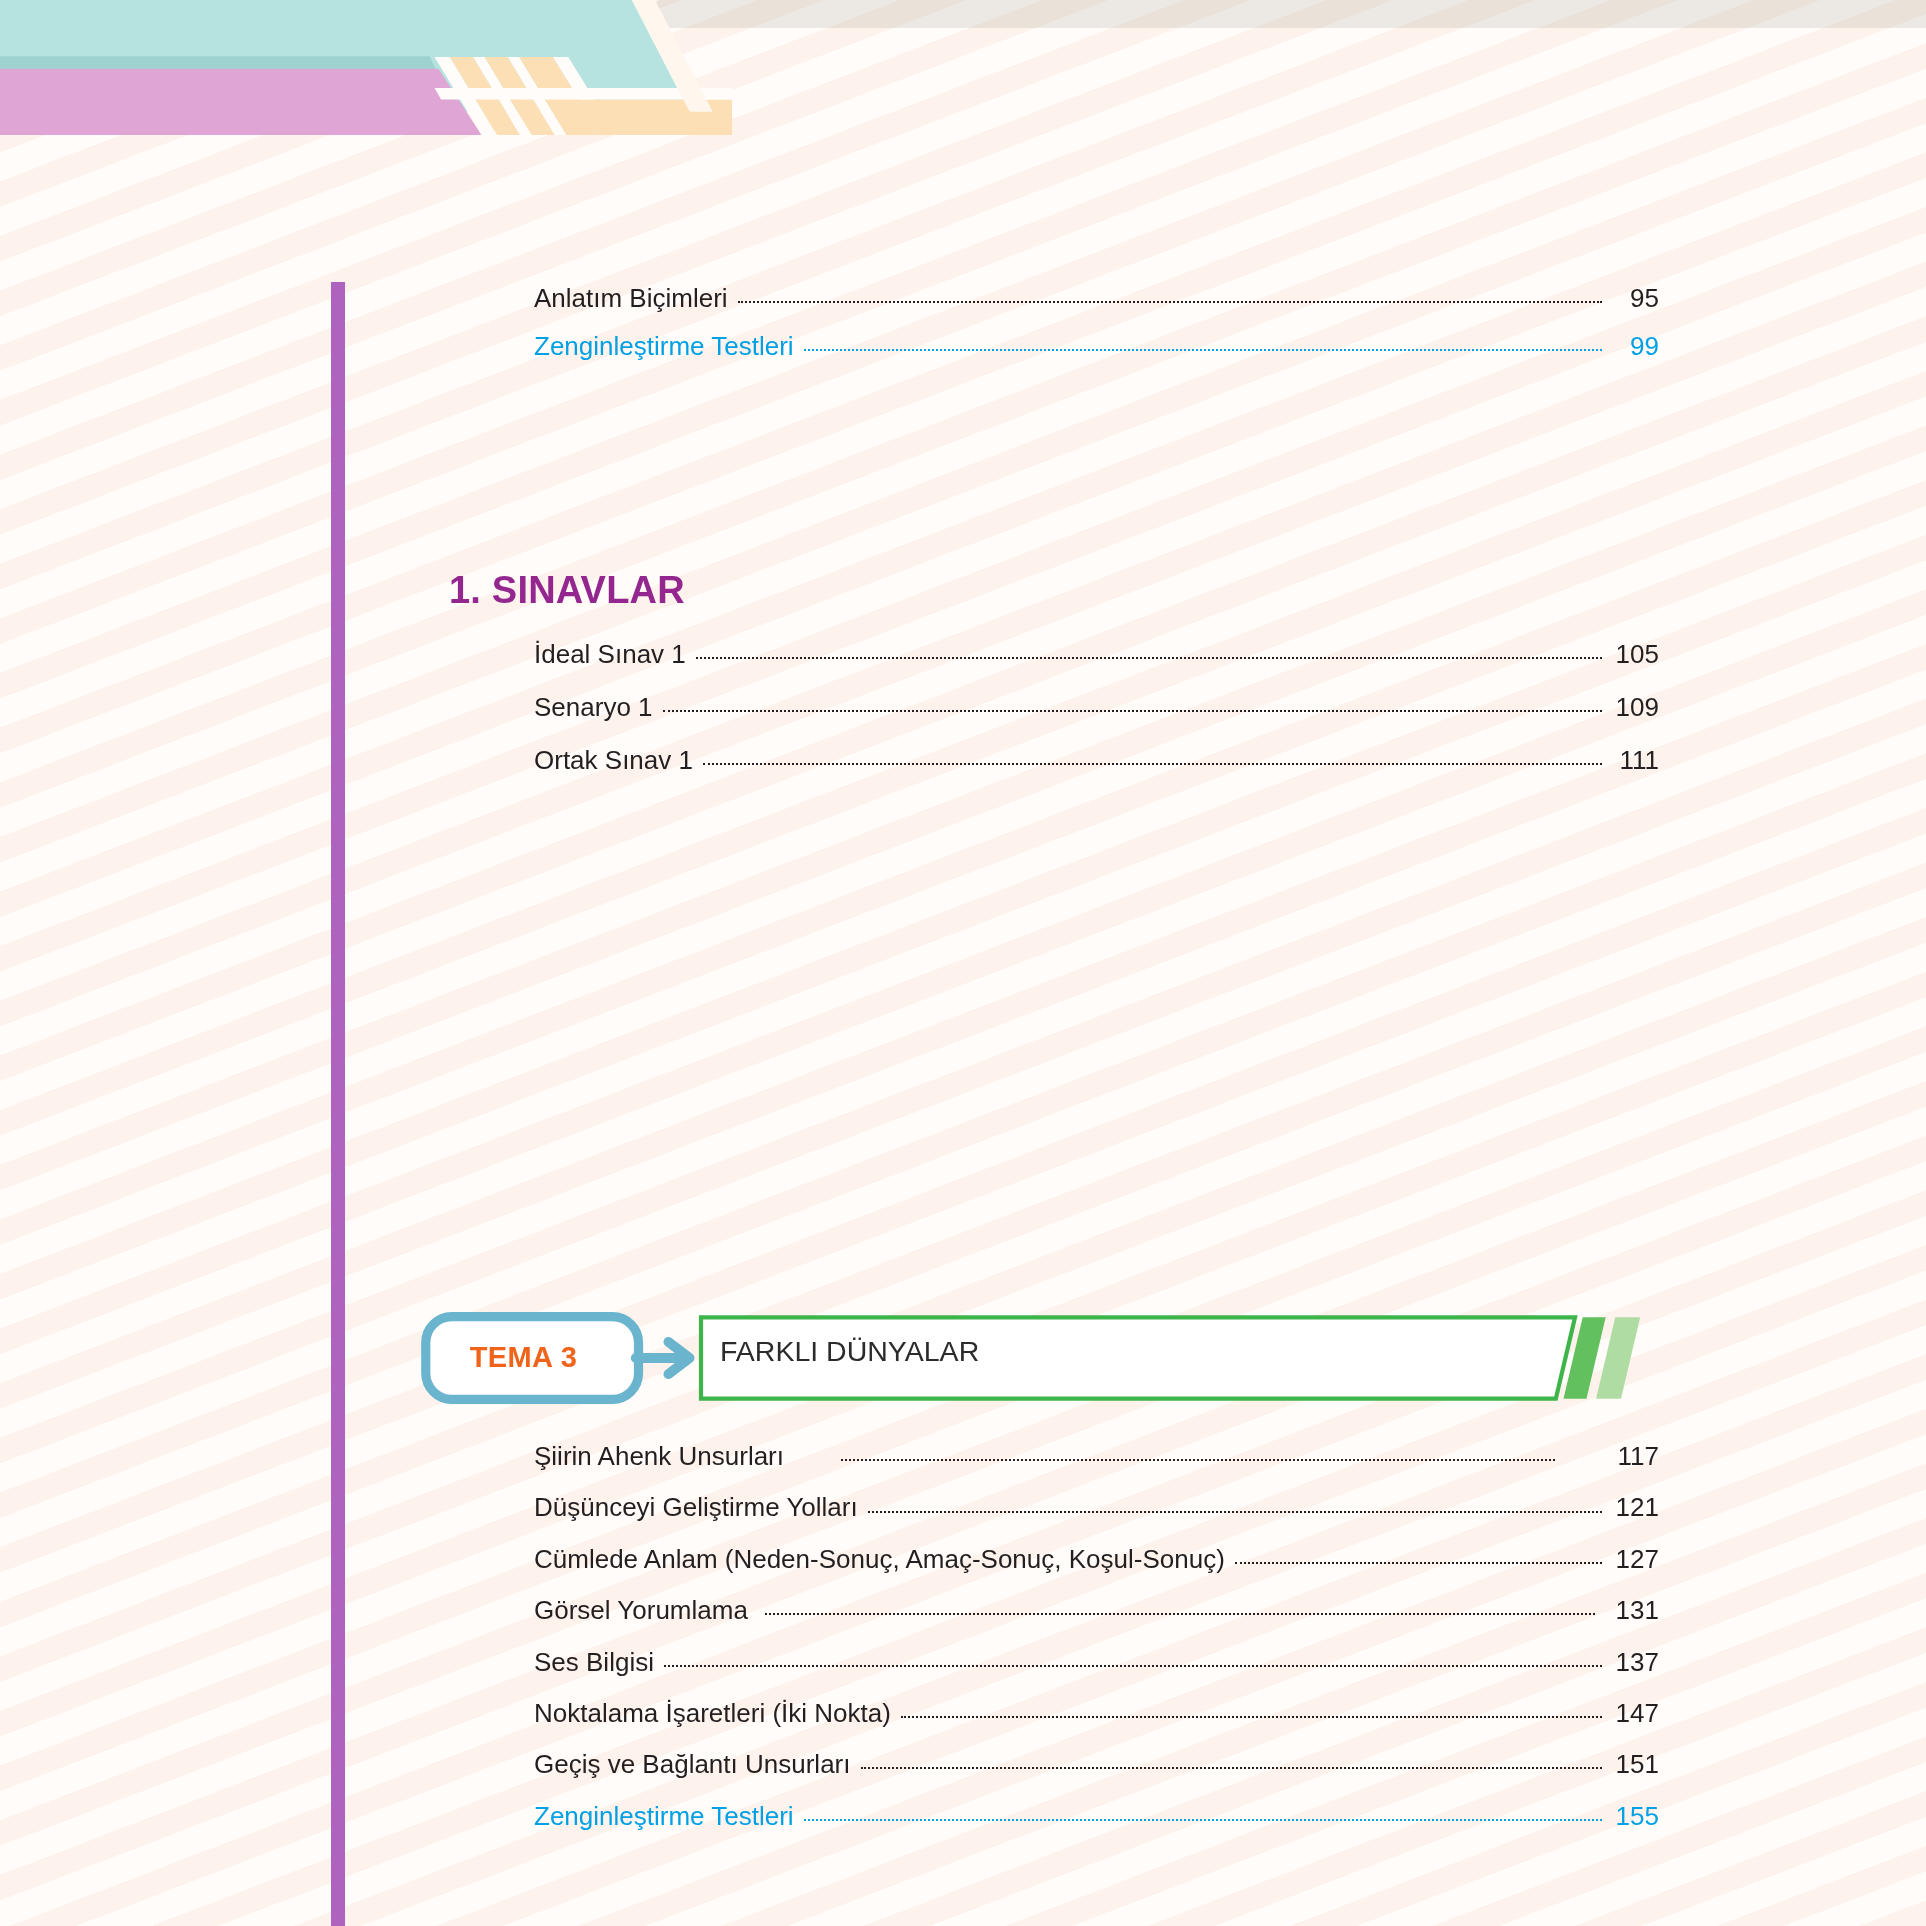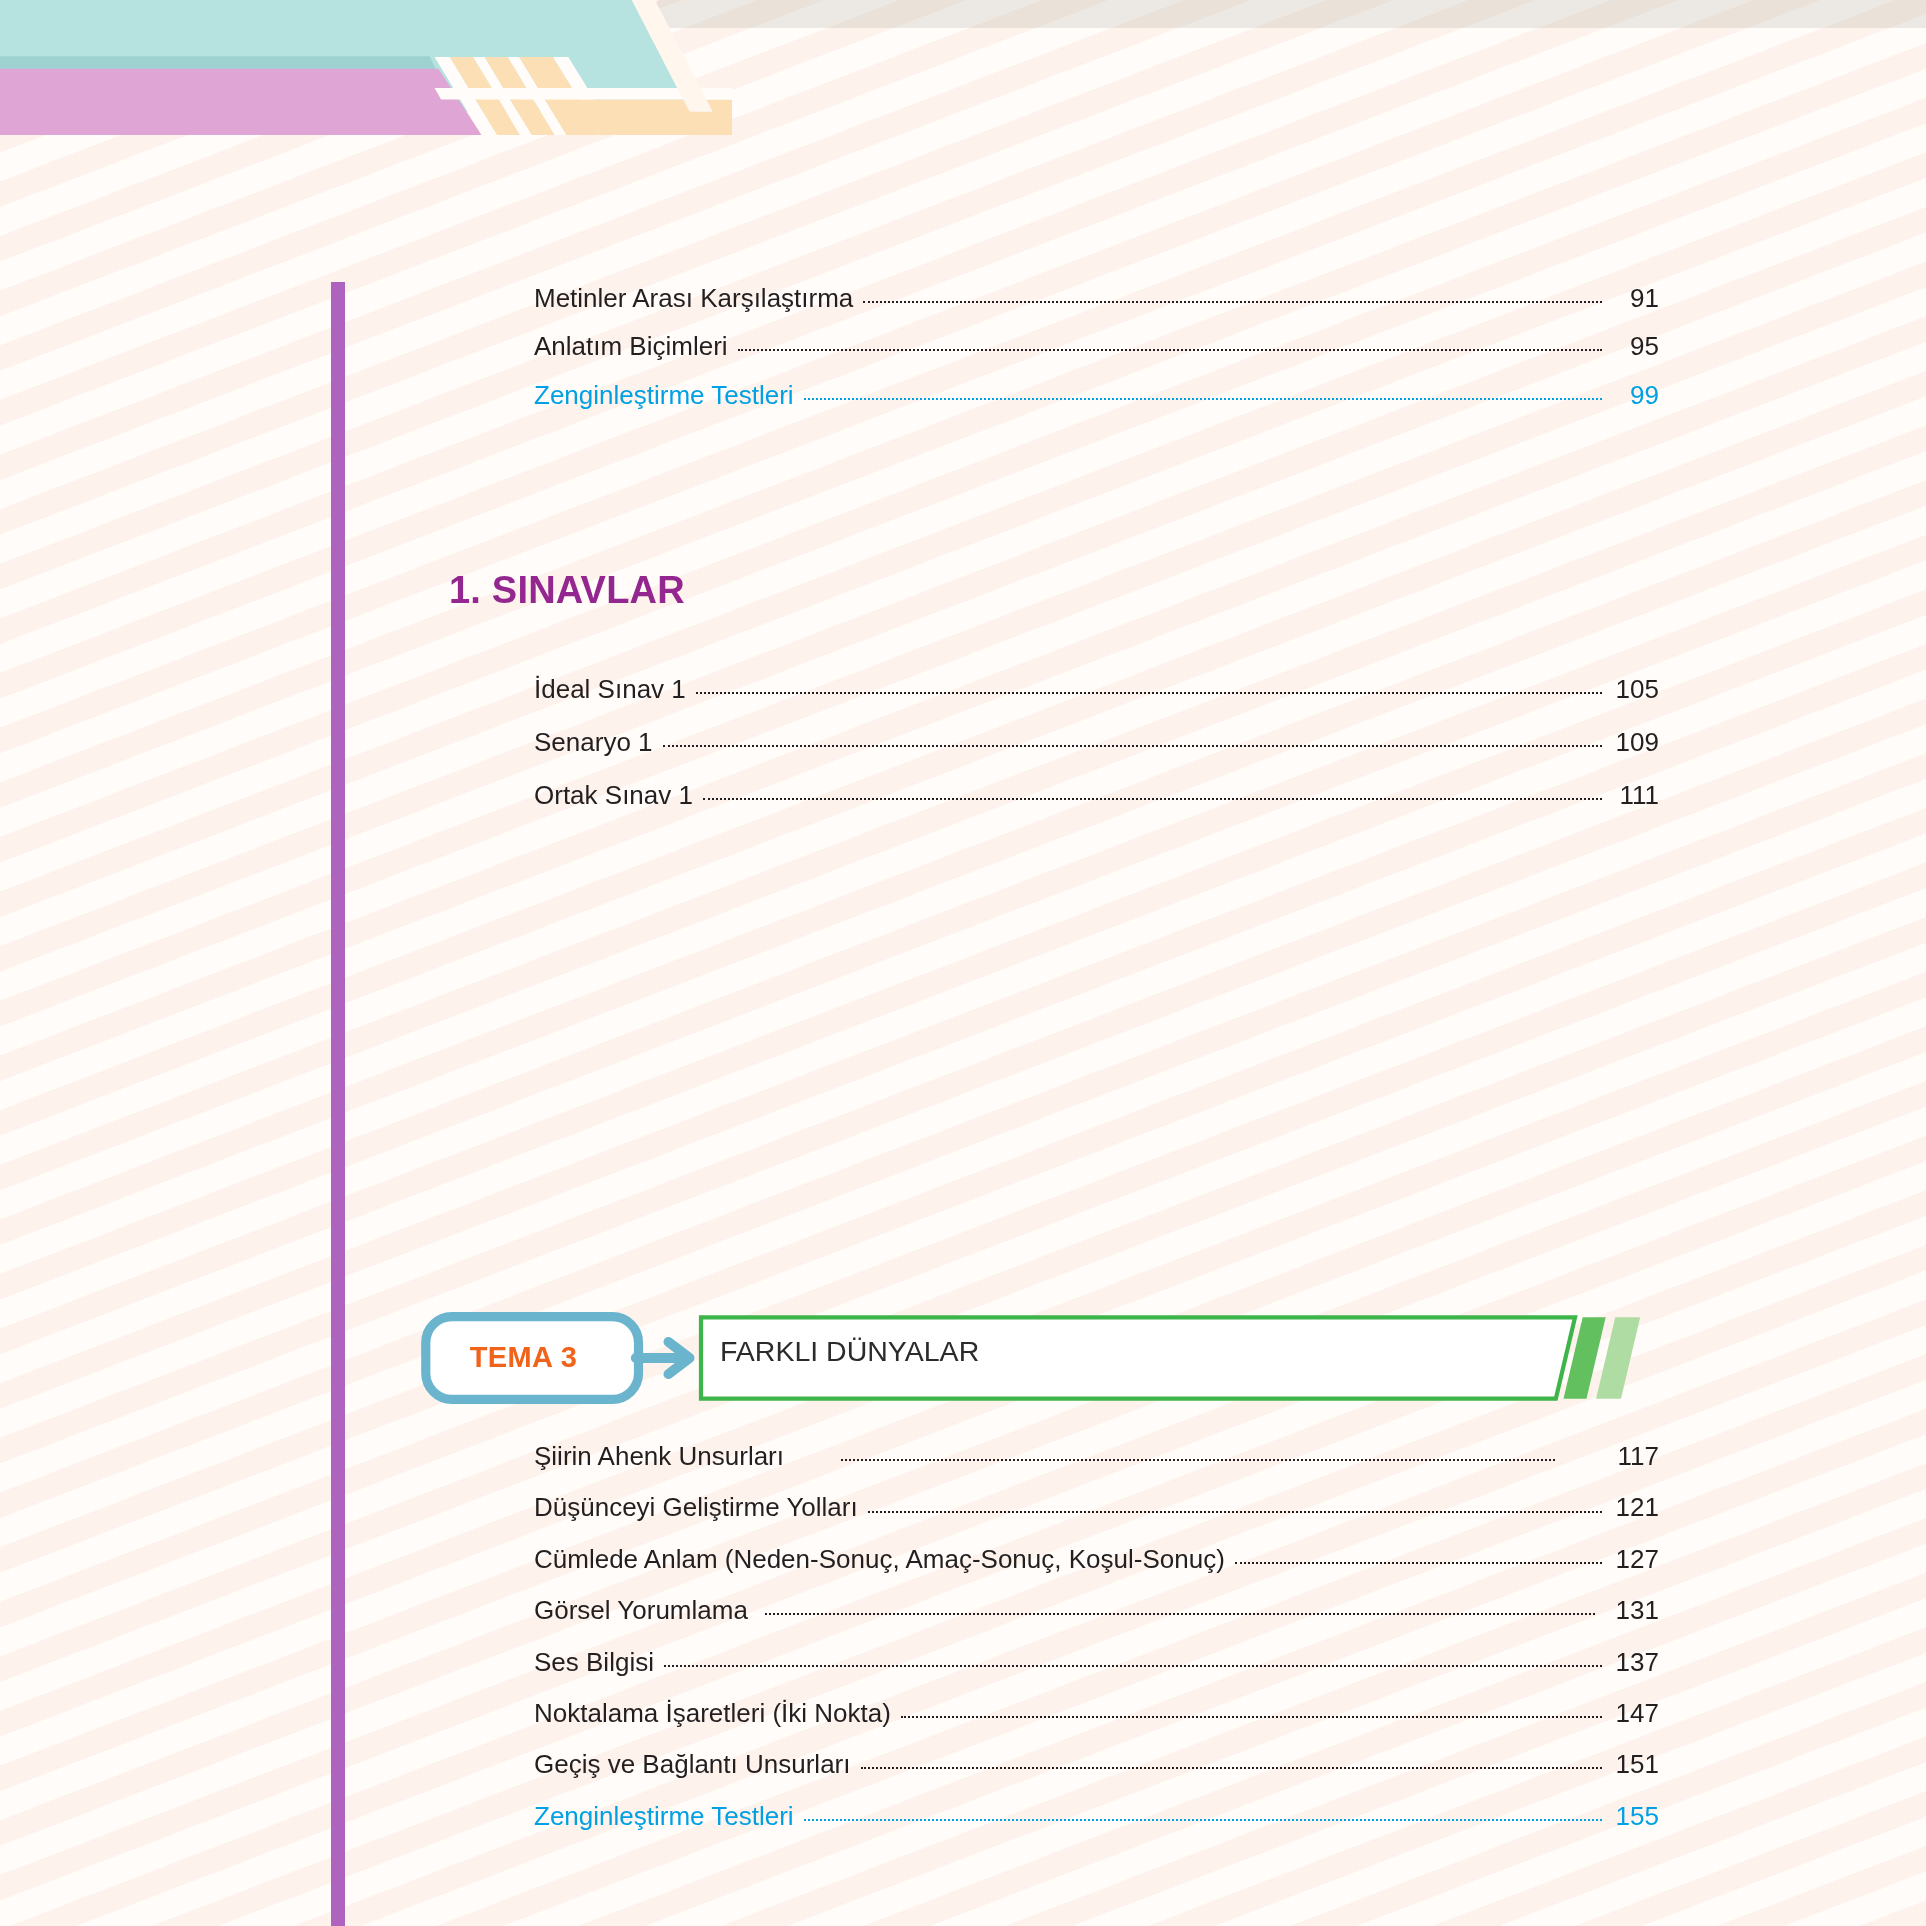--- a/index.html
+++ b/index.html
@@ -184,39 +184,34 @@
     <path d="M1640,0 L1700,0 L1850,290 L1790,290 Z" fill="#FFF6EE"></path>
   </svg>
 </div>
 
 <div id="left-rule"></div>
 
 <div id="content">
 
   <div class="toc-block" style="top:285px;">
     <div class="toc-row" style="margin-bottom:22.3px;">
-      <span class="label">Metinler Arası Karşılaştırma</span>
-      <span class="leader"></span>
-      <span class="page">91</span>
-    </div>
-    <div class="toc-row" style="margin-bottom:22.3px;">
       <span class="label">Anlatım Biçimleri</span>
       <span class="leader"></span>
       <span class="page">95</span>
     </div>
     <div class="toc-row accent">
       <span class="label">Zenginleştirme Testleri</span>
       <span class="leader"></span>
       <span class="page">99</span>
     </div>
   </div>
 
   <div class="section-heading" style="top:569px;">1. SINAVLAR</div>
 
-  <div class="toc-block" style="top:641px;margin-top:35px;">
+  <div class="toc-block" style="top:641px;">
     <div class="toc-row" style="margin-bottom:27px;">
       <span class="label">İdeal Sınav 1</span>
       <span class="leader"></span>
       <span class="page">105</span>
     </div>
     <div class="toc-row" style="margin-bottom:27px;">
       <span class="label">Senaryo 1</span>
       <span class="leader"></span>
       <span class="page">109</span>
     </div>

